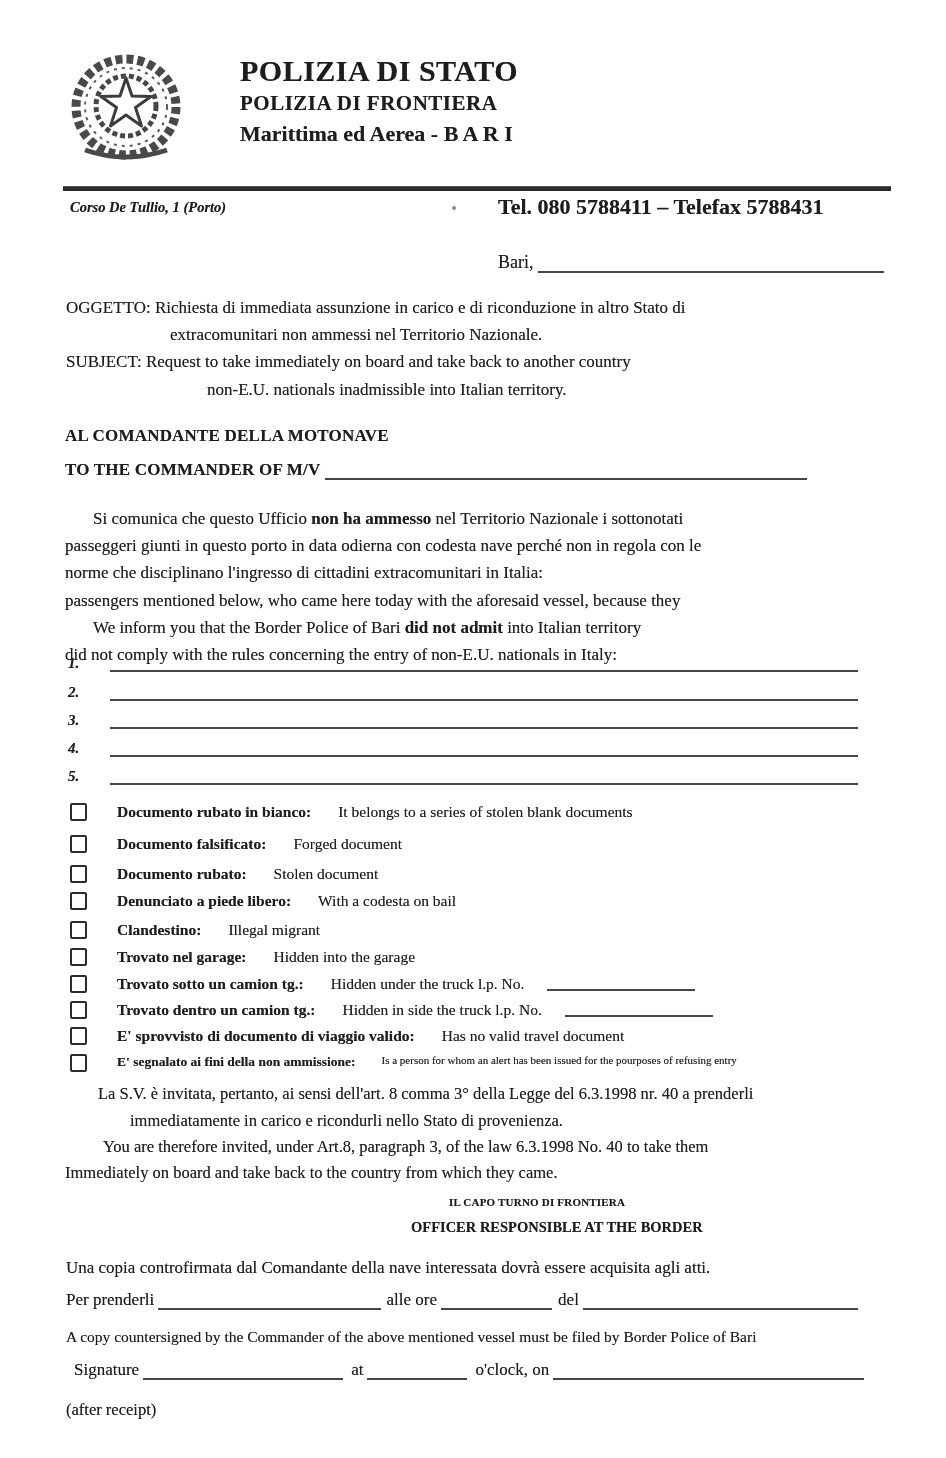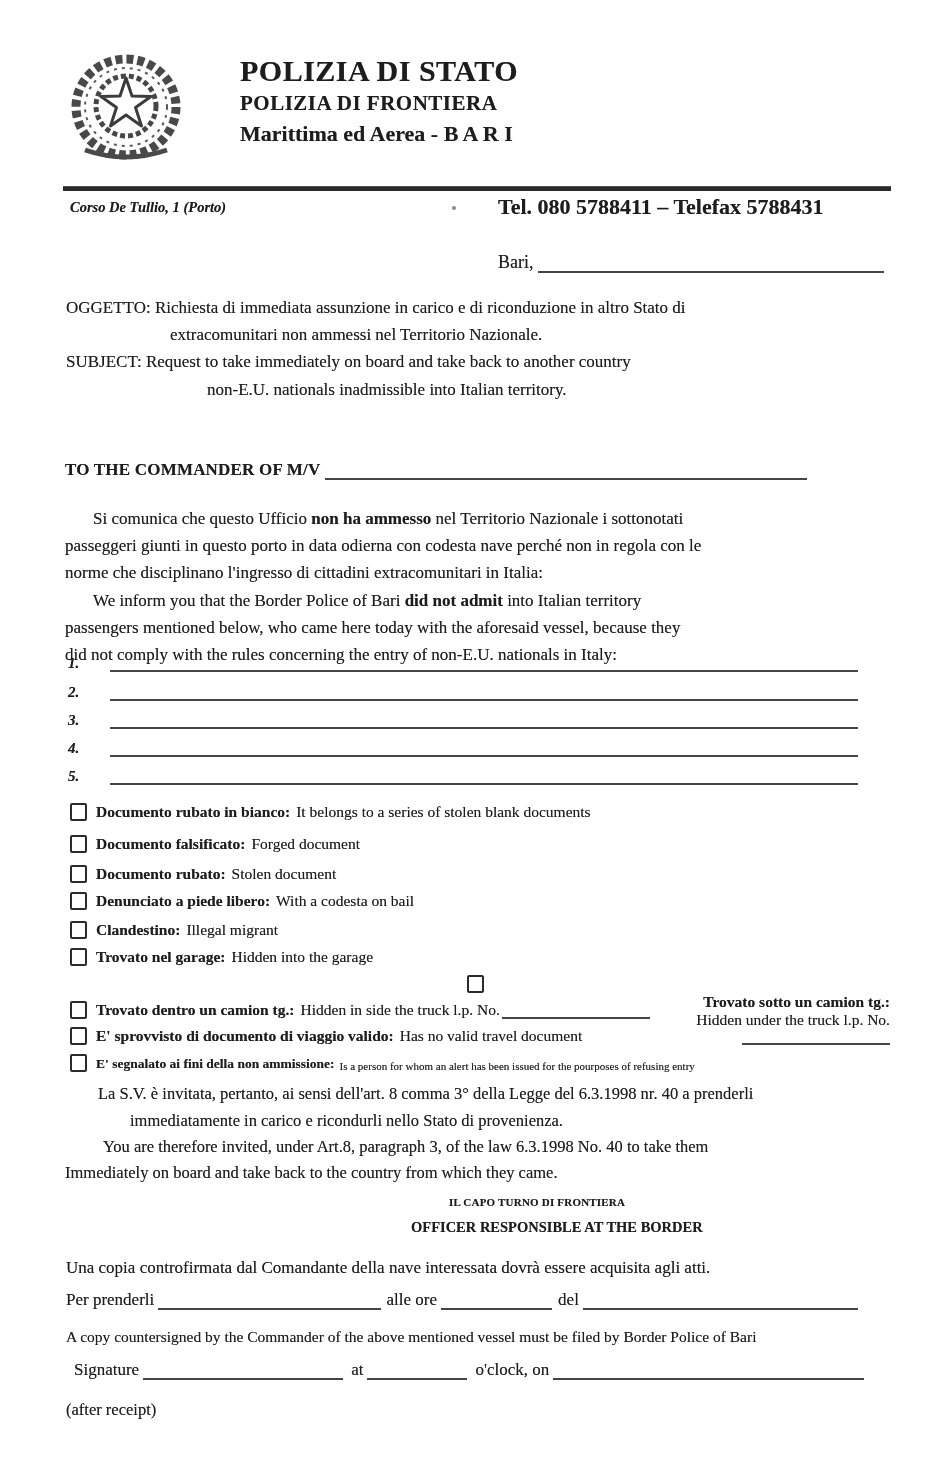--- a/index.html
+++ b/index.html
@@ -37,21 +37,21 @@
   .ind{padding-left:28px;}
   b{font-weight:bold;}
   
   .caps{font-weight:bold;font-size:17px;letter-spacing:0.2px;}
   .cmd-row{left:65px;top:460px;right:139px;font-size:17px;font-weight:bold;}
   
   .num-row{position:absolute;left:68px;right:88px;display:flex;align-items:flex-end;height:20px;}
   .num-row .num{font-style:italic;font-size:15px;width:42px;font-weight:bold;}
   .num-row .blank{flex:1;margin:0;}
   
-  .chk-row{position:absolute;left:70px;right:56px;display:flex;align-items:flex-end;font-size:15.5px;white-space:nowrap;}
+  .chk-row{position:absolute;left:70px;right:43px;display:flex;align-items:flex-start;font-size:15.5px;white-space:nowrap;gap:21px;}
   .cbox{width:13px;height:14px;border:2px solid #2d2d2d;border-radius:2px;margin-right:9px;flex:0 0 auto;align-self:center;}
   .cb-it{font-weight:bold;}
   .cb-en{margin-left:6px;}
   .chk-row .blank{width:148px;height:14px;margin-left:2px;}
   .chk-small .cb-it{font-size:13.5px;}
   .chk-small .cb-en{font-size:11px;margin-left:5px;}
   
   .legal{font-size:16.5px;}
   
   .signoff-it{position:absolute;left:413px;top:1196px;font-size:11px;font-weight:bold;letter-spacing:0.2px;margin-left:36px;}
@@ -97,34 +97,35 @@
   <div class="fillrow bari-row">
     <span class="lbl">Bari,</span>
     <span class="blank"></span>
   </div>
 
   <div class="line" style="left:66px;top:298px;">OGGETTO: Richiesta di immediata assunzione in carico e di riconduzione in altro Stato di</div>
   <div class="line" style="left:170px;top:325px;">extracomunitari non ammessi nel Territorio Nazionale.</div>
   <div class="line" style="left:66px;top:352px;">SUBJECT: Request to take immediately on board and take back to another country</div>
   <div class="line" style="left:207px;top:380px;">non-E.U. nationals inadmissible into Italian territory.</div>
 
+  <div class="line caps" style="left:65px;top:426px;">AL COMANDANTE DELLA MOTONAVE</div>
   <div class="fillrow cmd-row">
     <span class="caps">TO THE COMMANDER OF M/V</span>
     <span class="blank"></span>
   </div>
 
   <div class="para" style="left:65px;top:505px;right:50px;">
     <div class="pl ind"><span>Si comunica che questo Ufficio </span><b>non ha ammesso</b><span> nel Territorio Nazionale i sottonotati</span></div>
     <div class="pl">passeggeri giunti in questo porto in data odierna con codesta nave perché non in regola con le</div>
     <div class="pl">norme che disciplinano l'ingresso di cittadini extracomunitari in Italia:</div>
   </div>
 
   <div class="para" style="left:65px;top:587px;right:50px;">
+    <div class="pl">passengers mentioned below, who came here today with the aforesaid vessel, because they</div>
     <div class="pl ind"><span>We inform you that the Border Police of Bari </span><b>did not admit</b><span> into Italian territory</span></div>
-    <div class="pl">passengers mentioned below, who came here today with the aforesaid vessel, because they</div>
     <div class="pl">did not comply with the rules concerning the entry of non-E.U. nationals in Italy:</div>
   </div>
 
   <div class="num-row" style="top:652px;">
     <span class="num">1.</span>
     <span class="blank"></span>
   </div>
   <div class="num-row" style="top:681px;">
     <span class="num">2.</span>
     <span class="blank"></span>
@@ -165,21 +166,21 @@
   <div class="chk-row" style="top:921px;">
     <span class="cbox"></span>
     <span class="cb-it">Clandestino:</span>
     <span class="cb-en">Illegal migrant</span>
   </div>
   <div class="chk-row" style="top:948px;">
     <span class="cbox"></span>
     <span class="cb-it">Trovato nel garage:</span>
     <span class="cb-en">Hidden into the garage</span>
   </div>
-  <div class="chk-row" style="top:975px;flex-direction:column;">
+  <div class="chk-row" style="top:975px;">
     <span class="cbox"></span>
     <span class="cb-it">Trovato sotto un camion tg.:</span>
     <span class="cb-en">Hidden under the truck l.p. No.</span>
     <span class="blank"></span>
   </div>
   <div class="chk-row" style="top:1001px;">
     <span class="cbox"></span>
     <span class="cb-it">Trovato dentro un camion tg.:</span>
     <span class="cb-en">Hidden in side the truck l.p. No.</span>
     <span class="blank"></span>

